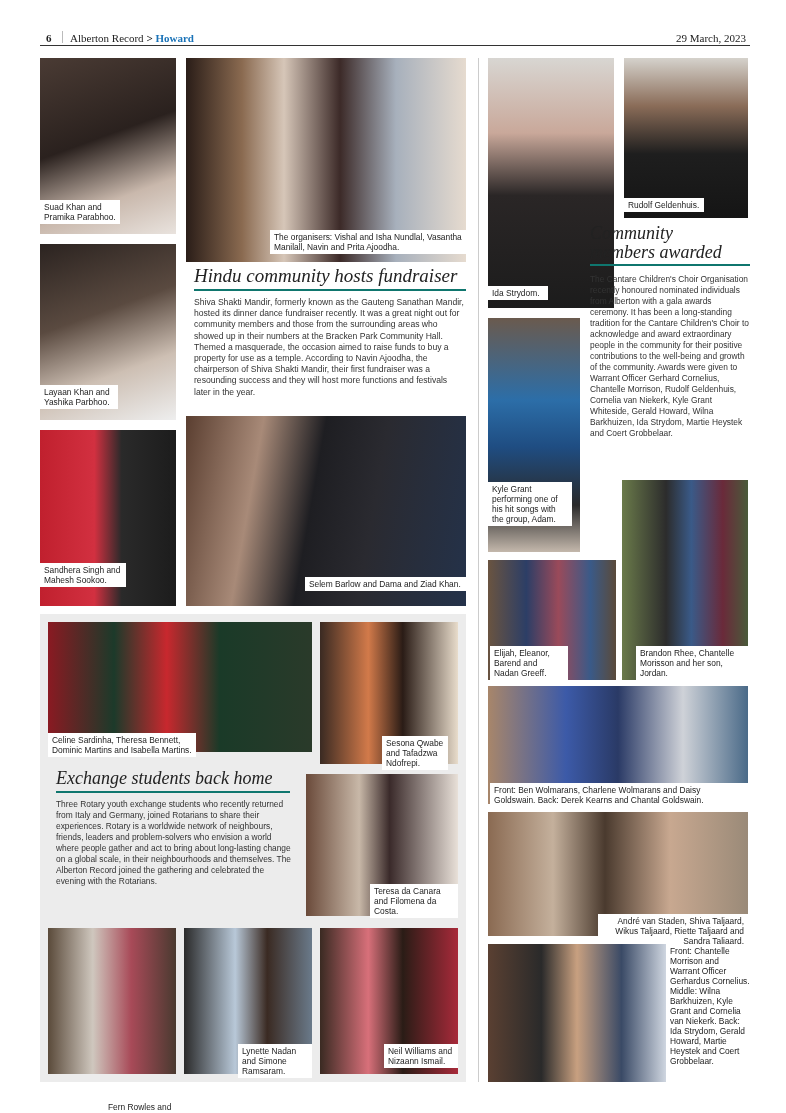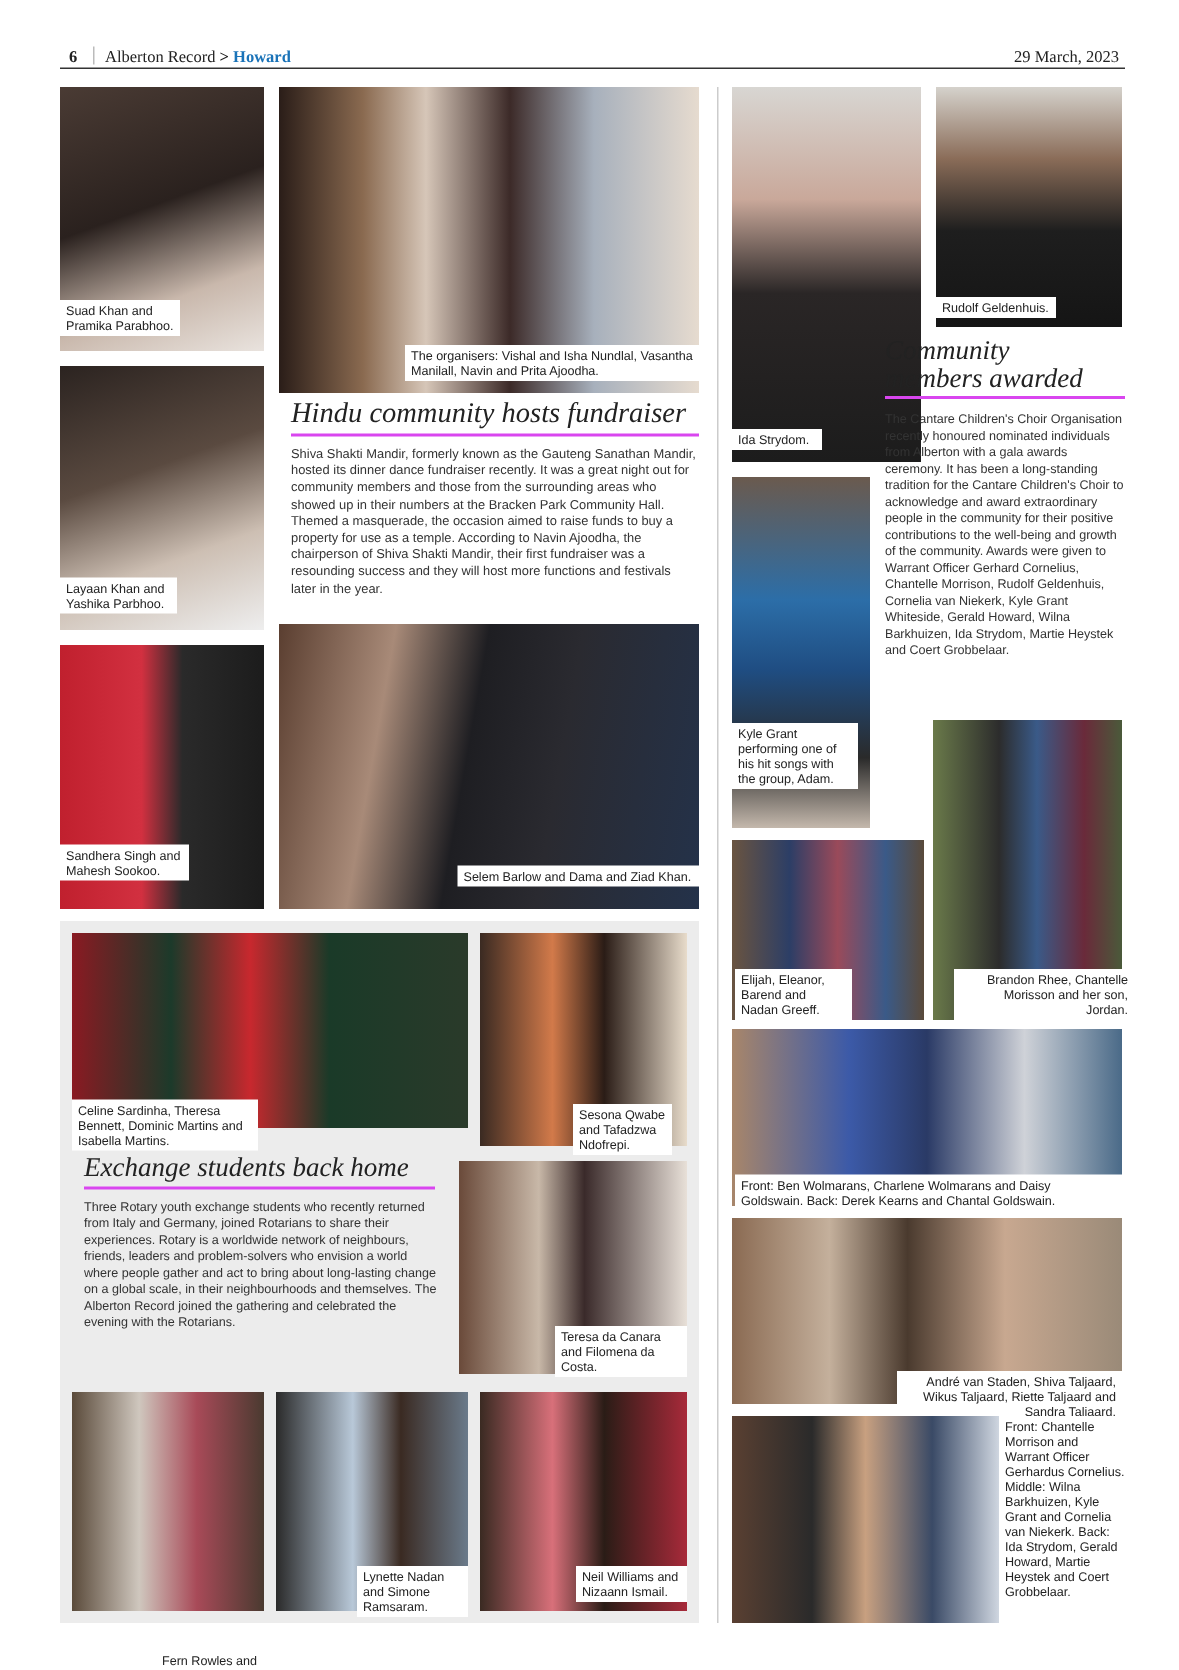--- a/index.html
+++ b/index.html
@@ -5,21 +5,21 @@
   *{box-sizing:border-box;margin:0;padding:0}
   body{width:786px;height:1113px;background:#fff;position:relative;font-family:"Liberation Sans",sans-serif;color:#222;overflow:hidden}
   .hdr{position:absolute;left:40px;top:30px;width:710px;height:16px;border-bottom:1.5px solid #333;font-family:"Liberation Serif",serif;font-size:11px}
   .hdr .pg{font-weight:bold;position:absolute;left:6px;top:2px}
   .hdr .sep{position:absolute;left:22px;top:1px;width:1px;height:12px;background:#bbb}
   .hdr .pub{position:absolute;left:30px;top:2px}
   .hdr .sec{color:#1a73b8;font-weight:bold}
   .hdr .date{position:absolute;right:4px;top:2px}
   .ph{position:absolute;overflow:hidden}
   .cap{position:absolute;background:#fff;font-size:8.4px;line-height:10px;padding:2px 4px;color:#222}
-  .art-title{position:absolute;font-family:"Liberation Serif",serif;font-style:italic;font-size:19px;color:#222;border-bottom:2px solid #d946ef;padding-bottom:2px;white-space:nowrap}
+  .art-title{position:absolute;font-family:"Liberation Serif",serif;font-style:italic;font-size:19px;color:#222;border-bottom:2px solid #0f766e;padding-bottom:2px;white-space:nowrap}
   .art-body{position:absolute;font-size:8.6px;line-height:11.2px;color:#333}
   .panel{position:absolute;background:#ececec}
   .vline{position:absolute;width:1px;background:#ccc}
 </style>
 </head>
 <body>
 
 <div class="hdr">
   <span class="pg">6</span>
   <span class="sep"></span>
@@ -59,35 +59,35 @@
 </div>
 <div class="art-body" style="left:590px;top:274px;width:160px;font-size:8.4px;line-height:11px">The Cantare Children's Choir Organisation recently honoured nominated individuals from Alberton with a gala awards ceremony. It has been a long-standing tradition for the Cantare Children's Choir to acknowledge and award extraordinary people in the community for their positive contributions to the well-being and growth of the community. Awards were given to Warrant Officer Gerhard Cornelius, Chantelle Morrison, Rudolf Geldenhuis, Cornelia van Niekerk, Kyle Grant Whiteside, Gerald Howard, Wilna Barkhuizen, Ida Strydom, Martie Heystek and Coert Grobbelaar.</div>
 
 <div class="ph" style="left:488px;top:318px;width:92px;height:234px;background:linear-gradient(180deg,#6a5a4e 0%,#2c6ea8 35%,#1f4d82 55%,#2a2a2a 80%,#c4b8ac 100%)"></div>
 <div class="cap" style="left:488px;top:482px;width:84px">Kyle Grant performing one of his hit songs with the group, Adam.</div>
 
 <div class="ph" style="left:488px;top:560px;width:128px;height:120px;background:linear-gradient(90deg,#6a5440 0%,#2c3e66 30%,#9a4a5a 55%,#3a5a88 80%,#5a4a3a 100%)"></div>
 <div class="cap" style="left:490px;top:646px;width:78px">Elijah, Eleanor, Barend and Nadan Greeff.</div>
 
 <div class="ph" style="left:622px;top:480px;width:126px;height:200px;background:linear-gradient(90deg,#6a7a4a 0%,#2c2c2c 35%,#3a5a88 55%,#6a2a3a 80%,#4a5a3a 100%)"></div>
-<div class="cap" style="left:636px;top:646px;width:120px;text-align:right">Brandon Rhee, Chantelle Morisson and her son, Jordan.</div>
+<div class="cap" style="left:636px;top:646px;width:120px;text-align:left">Brandon Rhee, Chantelle Morisson and her son, Jordan.</div>
 
 <div class="ph" style="left:488px;top:686px;width:260px;height:118px;background:linear-gradient(90deg,#a8866a 0%,#3c5aa8 30%,#2a3a66 50%,#cfd2d8 75%,#4a6a88 100%)"></div>
 <div class="cap" style="left:490px;top:783px;width:258px">Front: Ben Wolmarans, Charlene Wolmarans and Daisy Goldswain. Back: Derek Kearns and Chantal Goldswain.</div>
 
 <div class="ph" style="left:488px;top:812px;width:260px;height:124px;background:linear-gradient(90deg,#8a6a52 0%,#c4b09c 25%,#4a3a2e 45%,#c8a890 70%,#9a8a78 100%)"></div>
 <div class="cap" style="left:598px;top:914px;width:150px;text-align:right">André van Staden, Shiva Taljaard, Wikus Taljaard, Riette Taljaard and Sandra Taljaard.</div>
 
 <div class="ph" style="left:488px;top:944px;width:178px;height:138px;background:linear-gradient(90deg,#5a4032 0%,#2a2a2a 30%,#c8a080 50%,#3a4a66 75%,#cfd6e0 100%)"></div>
 <div class="cap" style="left:668px;top:944px;width:84px;padding:2px 2px">Front: Chantelle Morrison and Warrant Officer Gerhardus Cornelius. Middle: Wilna Barkhuizen, Kyle Grant and Cornelia van Niekerk. Back: Ida Strydom, Gerald Howard, Martie Heystek and Coert Grobbelaar.</div>
 
 <div class="panel" style="left:40px;top:614px;width:426px;height:468px"></div>
 
 <div class="ph" style="left:48px;top:622px;width:264px;height:130px;background:linear-gradient(90deg,#8a1a22 0%,#1c3a2a 25%,#c8282e 45%,#1a3a28 65%,#2a3a2a 100%)"></div>
-<div class="cap" style="left:48px;top:733px;width:124px">Celine Sardinha, Theresa Bennett, Dominic Martins and Isabella Martins.</div>
+<div class="cap" style="left:48px;top:733px;width:148px">Celine Sardinha, Theresa Bennett, Dominic Martins and Isabella Martins.</div>
 
 <div class="ph" style="left:320px;top:622px;width:138px;height:142px;background:linear-gradient(90deg,#3a2a22 0%,#d27a4a 35%,#2a1c16 60%,#e8dccb 100%)"></div>
 <div class="cap" style="left:382px;top:736px;width:66px">Sesona Qwabe and Tafadzwa Ndofrepi.</div>
 
 <div class="art-title" style="left:56px;top:768px;width:234px;font-size:18px">Exchange students back home</div>
 <div class="art-body" style="left:56px;top:799px;width:238px;font-size:8.4px;line-height:11px">Three Rotary youth exchange students who recently returned from Italy and Germany, joined Rotarians to share their experiences. Rotary is a worldwide network of neighbours, friends, leaders and problem-solvers who envision a world where people gather and act to bring about long-lasting change on a global scale, in their neighbourhoods and themselves. The Alberton Record joined the gathering and celebrated the evening with the Rotarians.</div>
 
 <div class="ph" style="left:306px;top:774px;width:152px;height:142px;background:linear-gradient(90deg,#6a4a3a 0%,#c8b8a8 35%,#3a2a2a 55%,#e8e0d8 100%)"></div>
 <div class="cap" style="left:370px;top:884px;width:88px">Teresa da Canara and Filomena da Costa.</div>
 

